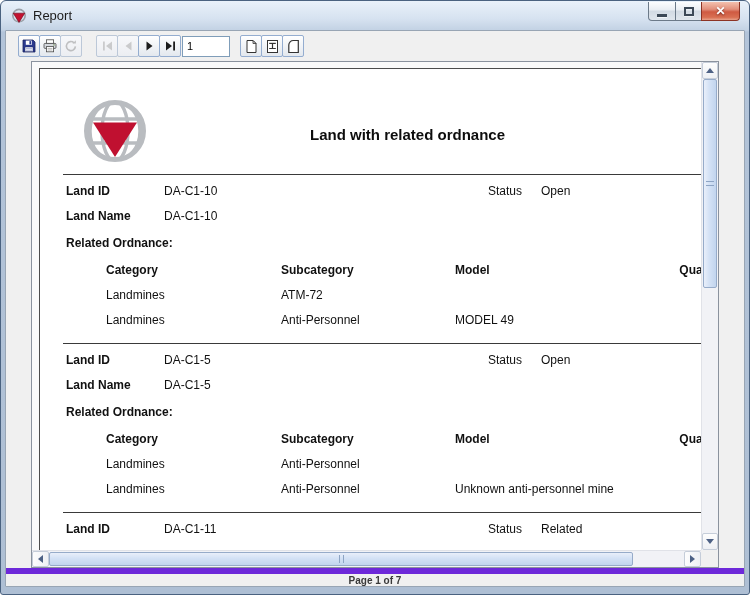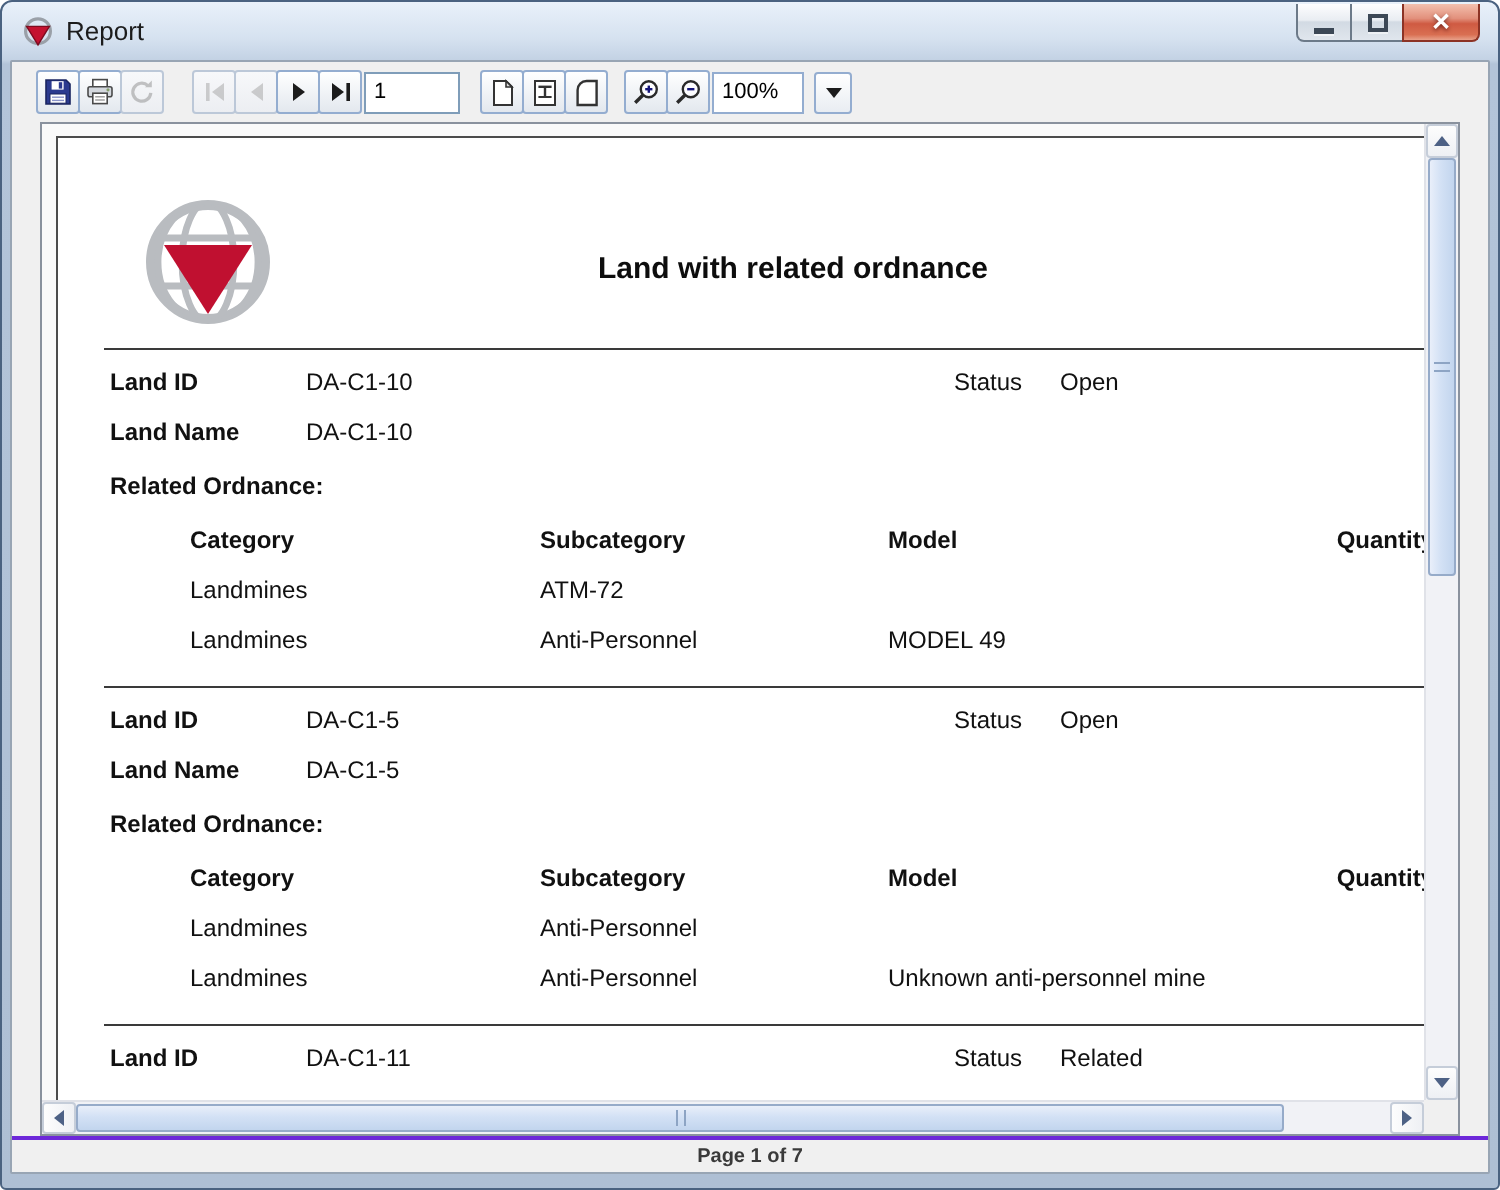--- a/index.html
+++ b/index.html
@@ -55,21 +55,21 @@
     width:46px; height:21px; border:1px solid #94add0;
     font-family:"Liberation Sans",sans-serif; font-size:11px; padding:1px 4px; background:#fff;
   }
   .combo-arrow {
     width:19px; height:21px; margin-left:5px; border:1px solid #94add0; border-radius:2px;
     background:linear-gradient(180deg,#ffffff,#e9edf2); display:flex; align-items:center; justify-content:center;
   }
 
   
   .viewport {
-    flex:1 1 auto; margin:0 14px; border:1px solid #8a929e; background:#c4b5fd;
+    flex:1 1 auto; margin:0 25px; border:1px solid #8a929e; background:#c4b5fd;
     display:grid; grid-template-columns:1fr 17px; grid-template-rows:1fr 17px; overflow:hidden;
   }
   .page-area { overflow:hidden; position:relative; background:#fafafa; }
   .page {
     position:absolute; left:7px; top:6px; width:735px; height:600px;
     background:#fff; border:1px solid #4d4d4d; overflow:hidden;
     font-size:12px; color:#111;
   }
 
   
@@ -114,21 +114,21 @@
   .v-thumb { position:absolute; left:1px; right:1px; top:0; height:46%;
     background:linear-gradient(90deg,#e9effa,#d3e1f5 45%,#c2d5ee); border:1px solid #96abc9; border-radius:2px;
     display:flex; align-items:center; justify-content:center; }
   .v-thumb .grip { width:8px; height:5px; border-top:1px solid #8da4c4; border-bottom:1px solid #8da4c4; }
   .h-thumb { position:absolute; top:1px; bottom:1px; left:0; width:92%;
     background:linear-gradient(180deg,#e9effa,#d3e1f5 45%,#c2d5ee); border:1px solid #96abc9; border-radius:2px;
     display:flex; align-items:center; justify-content:center; }
   .h-thumb .grip { width:5px; height:8px; border-left:1px solid #8da4c4; border-right:1px solid #8da4c4; }
 
   
-  .statusbar { flex:0 0 18px; background:#f0f0f0; border-top:2px solid #6d28d9;
+  .statusbar { flex:0 0 18px; background:#f0f0f0; border-top:6px solid #6d28d9;
     display:flex; align-items:center; justify-content:center;
     font-size:10px; font-weight:bold; color:#3a3a3a; }
 </style>
 </head>
 <body>
 
 <div class="window">
 
   <div class="titlebar">
     <span class="title-icon">
@@ -230,43 +230,20 @@
         </button>
         <button class="tb">
           <svg viewBox="0 0 13 15" width="13" height="15">
             <path d="M1.8 13.5 V6 a4.5 4.5 0 0 1 4.5 -4.5 h5 V13.5 z" fill="#ffffff" stroke="#333" stroke-width="1.2"></path>
           </svg>
         </button>
       </div>
 
       <div class="gap8"></div>
 
-      <div class="group">
-        <button class="tb">
-          <svg viewBox="0 0 14 14" width="14" height="14">
-            <circle cx="8.4" cy="5.6" r="4" fill="#fdfdff" stroke="#2a2a2a" stroke-width="1.2"></circle>
-            <line x1="5.4" y1="8.6" x2="1.6" y2="12.4" stroke="#2a2a2a" stroke-width="1.7"></line>
-            <line x1="6.6" y1="5.6" x2="10.2" y2="5.6" stroke="#15157a" stroke-width="1.2"></line>
-            <line x1="8.4" y1="3.8" x2="8.4" y2="7.4" stroke="#15157a" stroke-width="1.2"></line>
-          </svg>
-        </button>
-        <button class="tb">
-          <svg viewBox="0 0 14 14" width="14" height="14">
-            <circle cx="8.4" cy="5.6" r="4" fill="#fdfdff" stroke="#2a2a2a" stroke-width="1.2"></circle>
-            <line x1="5.4" y1="8.6" x2="1.6" y2="12.4" stroke="#2a2a2a" stroke-width="1.7"></line>
-            <line x1="6.6" y1="5.6" x2="10.2" y2="5.6" stroke="#15157a" stroke-width="1.2"></line>
-          </svg>
-        </button>
-        <input class="zoom-field" style="margin-left: 1px;" value="100%">
-        <button class="combo-arrow">
-          <svg viewBox="0 0 8 5" width="8" height="5">
-            <path d="M0 0 h8 L4 5 z" fill="#1c1c1c"></path>
-          </svg>
-        </button>
-      </div>
     </div>
 
     <div class="viewport">
       <div class="page-area">
         <div class="page">
 
           <div class="rpt-header">
             <svg class="logo" viewBox="0 0 66 66">
               <defs>
                   <clipPath id="gc">

